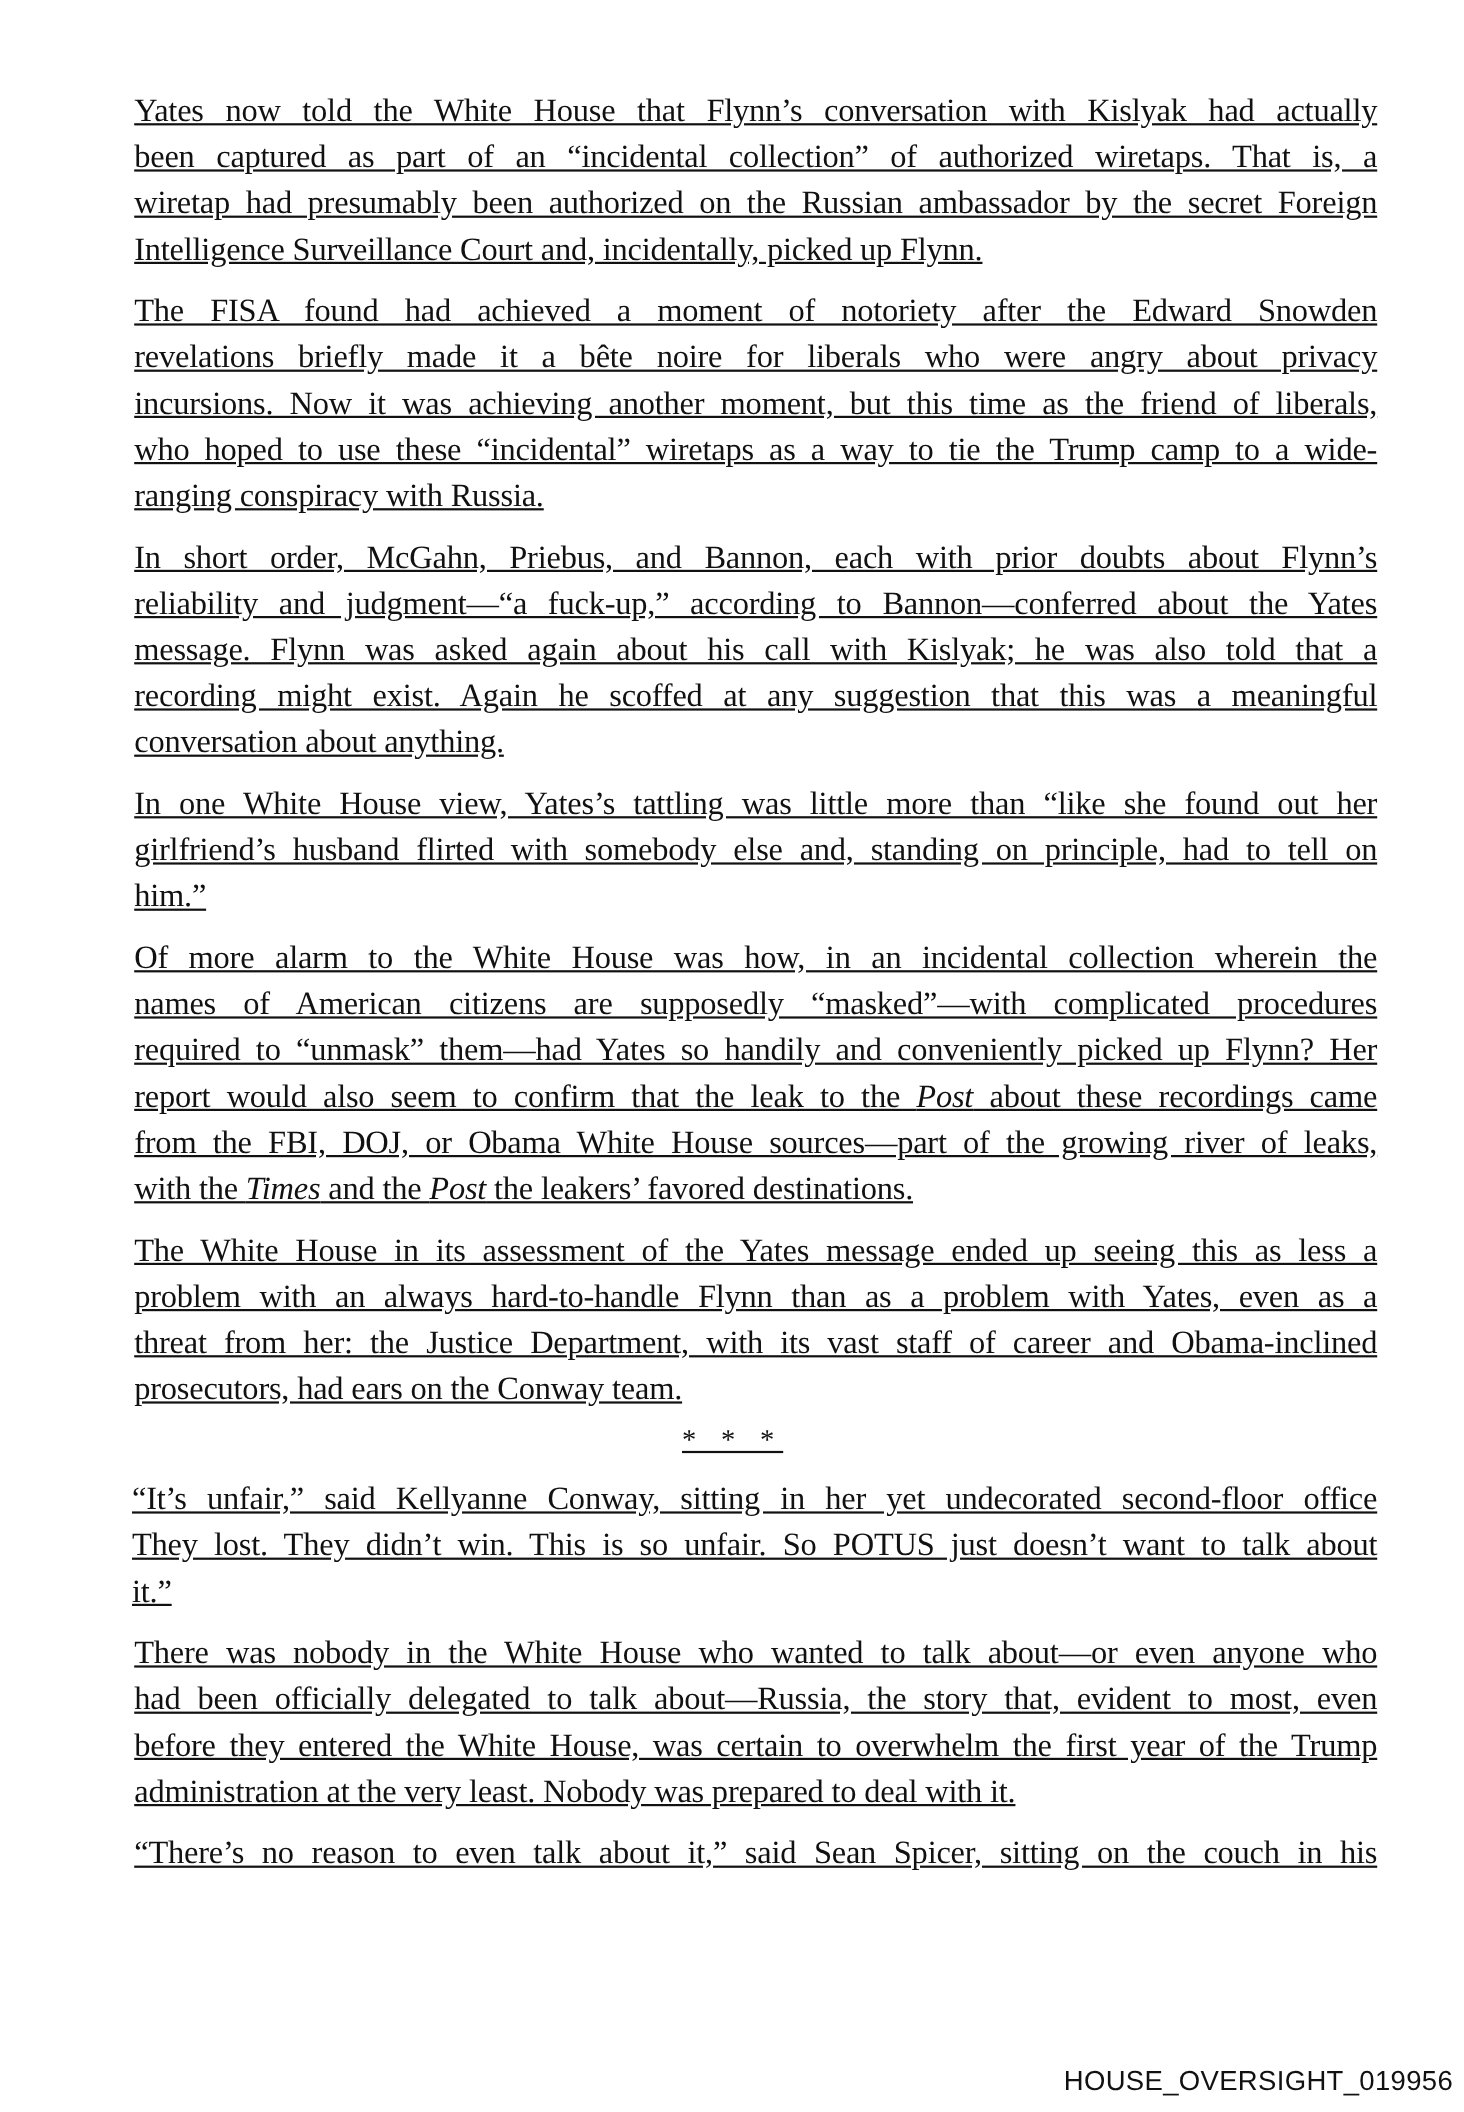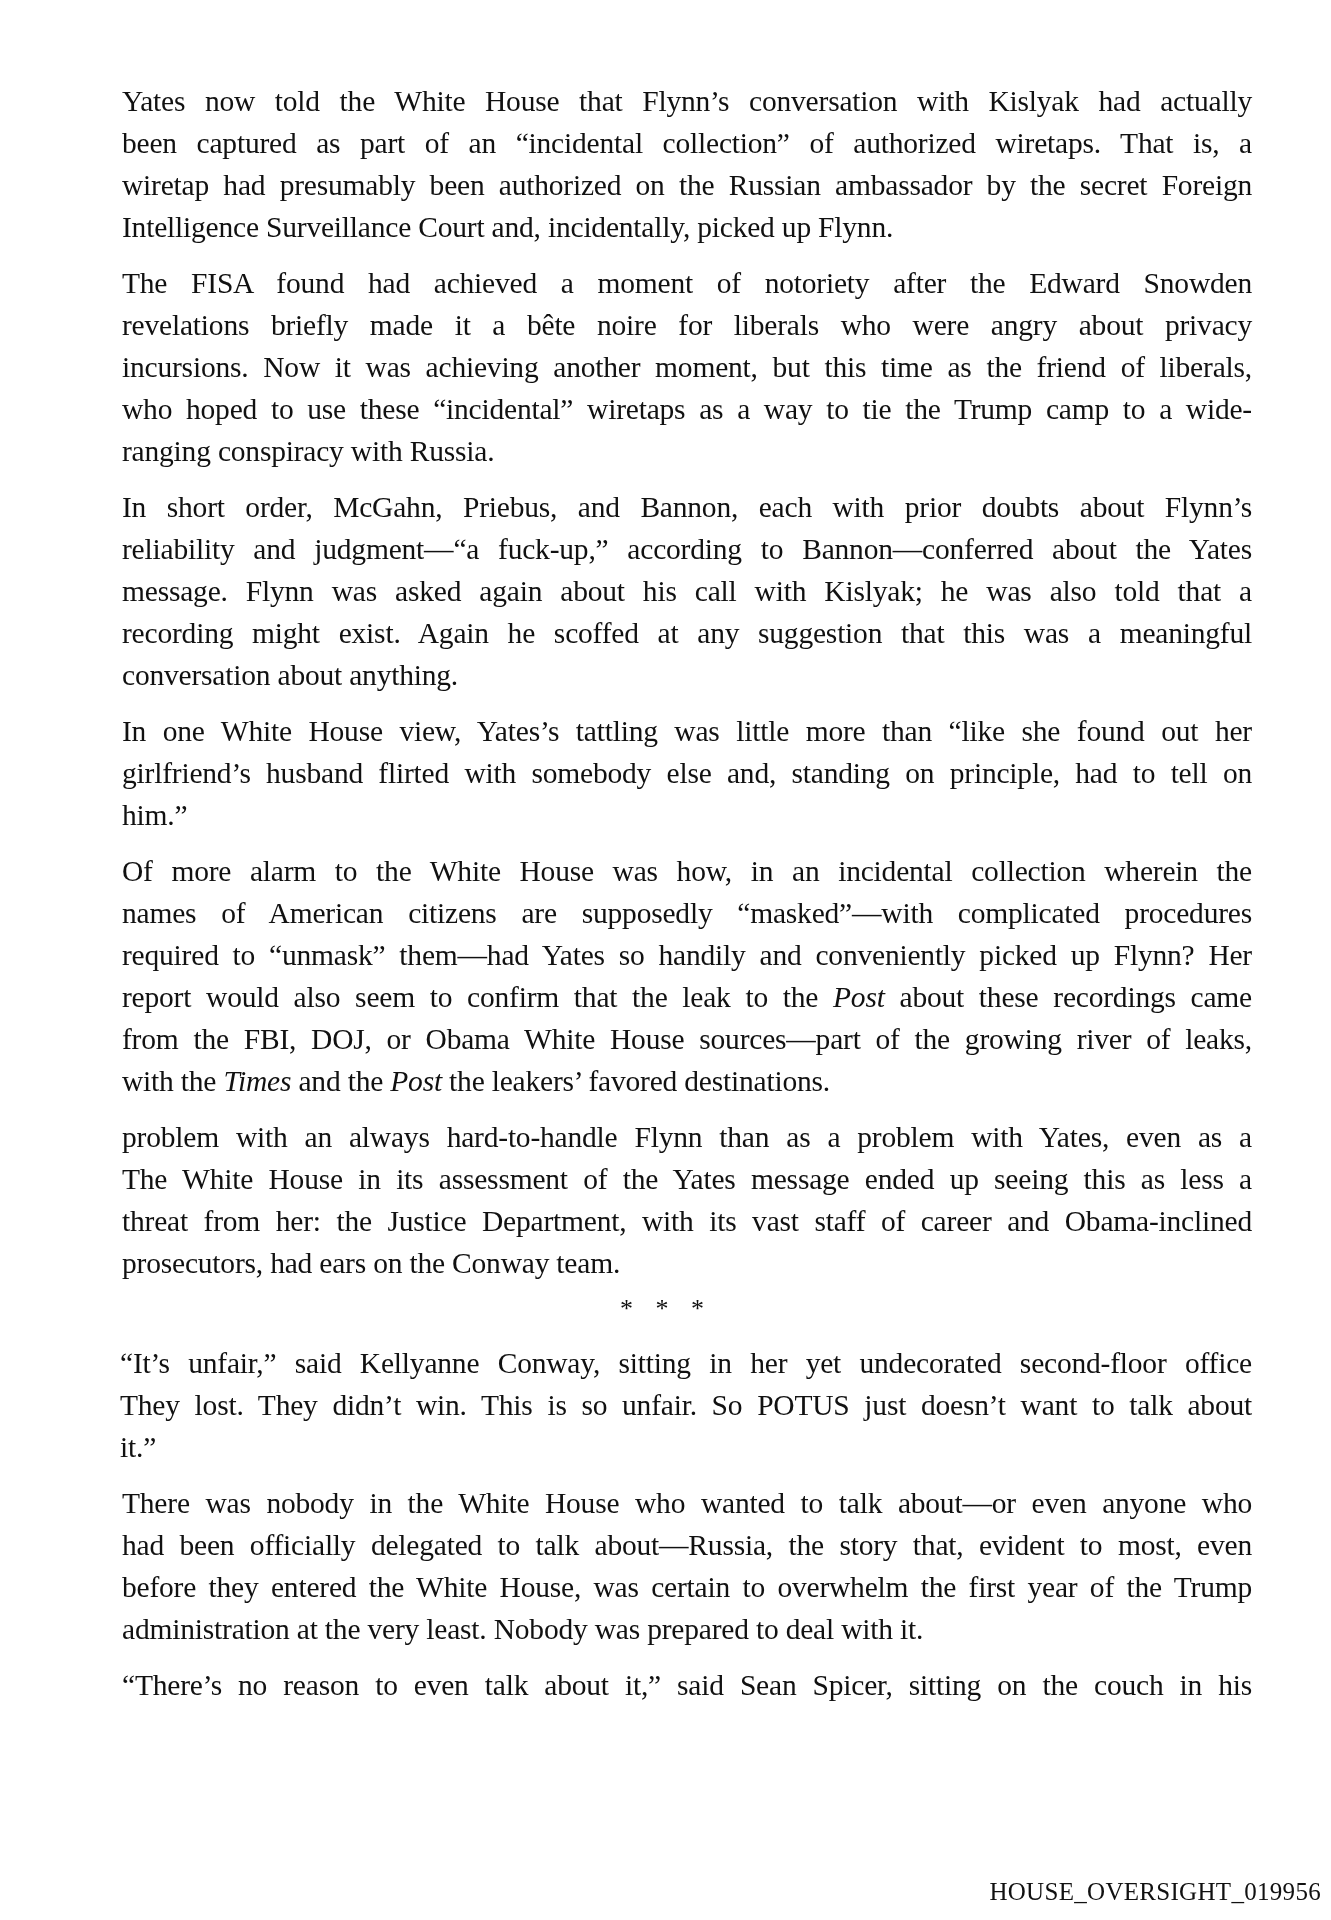--- a/index.html
+++ b/index.html
@@ -2,40 +2,40 @@
 <html><head>
 <meta charset="utf-8">
 <style>
   html, body { margin: 0; padding: 0; background: #ffffff; }
   body {
     width: 1331px; height: 1920px; position: relative; overflow: hidden;
     font-family: "Liberation Serif", "DejaVu Serif", serif;
     color: #111111;
   }
   .page {
-    position: absolute; left: 80px; top: 80px; width: 1172px;
+    position: absolute; left: 80px; top: 80px; width: 1172px; text-decoration: underline;
   }
   .para {
     margin: 0 0 14px 0;
     font-size: 29.5px;
     line-height: 42px;
     text-align: justify;
     text-indent: 42px;
     letter-spacing: -0.2px;
   }
   .para.noindent { text-indent: 0; margin-left: 40px; }
   .para .line { display: block; text-align: justify; text-align-last: justify; }
   .para .line.last { text-align-last: left; }
   .sep {
     text-align: center; font-size: 26px; line-height: 30px;
     margin: -4px 0 18px 0; letter-spacing: 8px;
   }
   .footer {
     position: absolute; right: 10px; top: 1878px;
-    font-family: Liberation Serif, serif;
+    font-family: Liberation Sans, sans-serif;
     font-size: 25px; color: #111; letter-spacing: 0.3px;
   }
   i { font-style: italic; }
 </style>
 </head>
 <body>
 
 <div class="page">
 
   <p class="para">
@@ -70,22 +70,22 @@
   <p class="para">
     <span class="line">Of more alarm to the White House was how, in an incidental collection wherein the</span>
     <span class="line">names of American citizens are supposedly “masked”—with complicated procedures</span>
     <span class="line">required to “unmask” them—had Yates so handily and conveniently picked up Flynn? Her</span>
     <span class="line italic-aware">report would also seem to confirm that the leak to the <i>Post</i> about these recordings came</span>
     <span class="line">from the FBI, DOJ, or Obama White House sources—part of the growing river of leaks,</span>
     <span class="line last italic-aware">with the <i>Times</i> and the <i>Post</i> the leakers’ favored destinations.</span>
   </p>
 
   <p class="para">
+    <span class="line">The White House in its assessment of the Yates message ended up seeing this as less a</span>
     <span class="line">problem with an always hard-to-handle Flynn than as a problem with Yates, even as a</span>
-    <span class="line">The White House in its assessment of the Yates message ended up seeing this as less a</span>
     <span class="line">threat from her: the Justice Department, with its vast staff of career and Obama-inclined</span>
     <span class="line last">prosecutors, had ears on the Conway team.</span>
   </p>
 
   <div class="sep">* * *</div>
 
   <p class="para noindent">
     <span class="line">“It’s unfair,” said Kellyanne Conway, sitting in her yet undecorated second-floor office</span>
     <span class="line">They lost. They didn’t win. This is so unfair. So POTUS just doesn’t want to talk about</span>
     <span class="line last">it.”</span>

